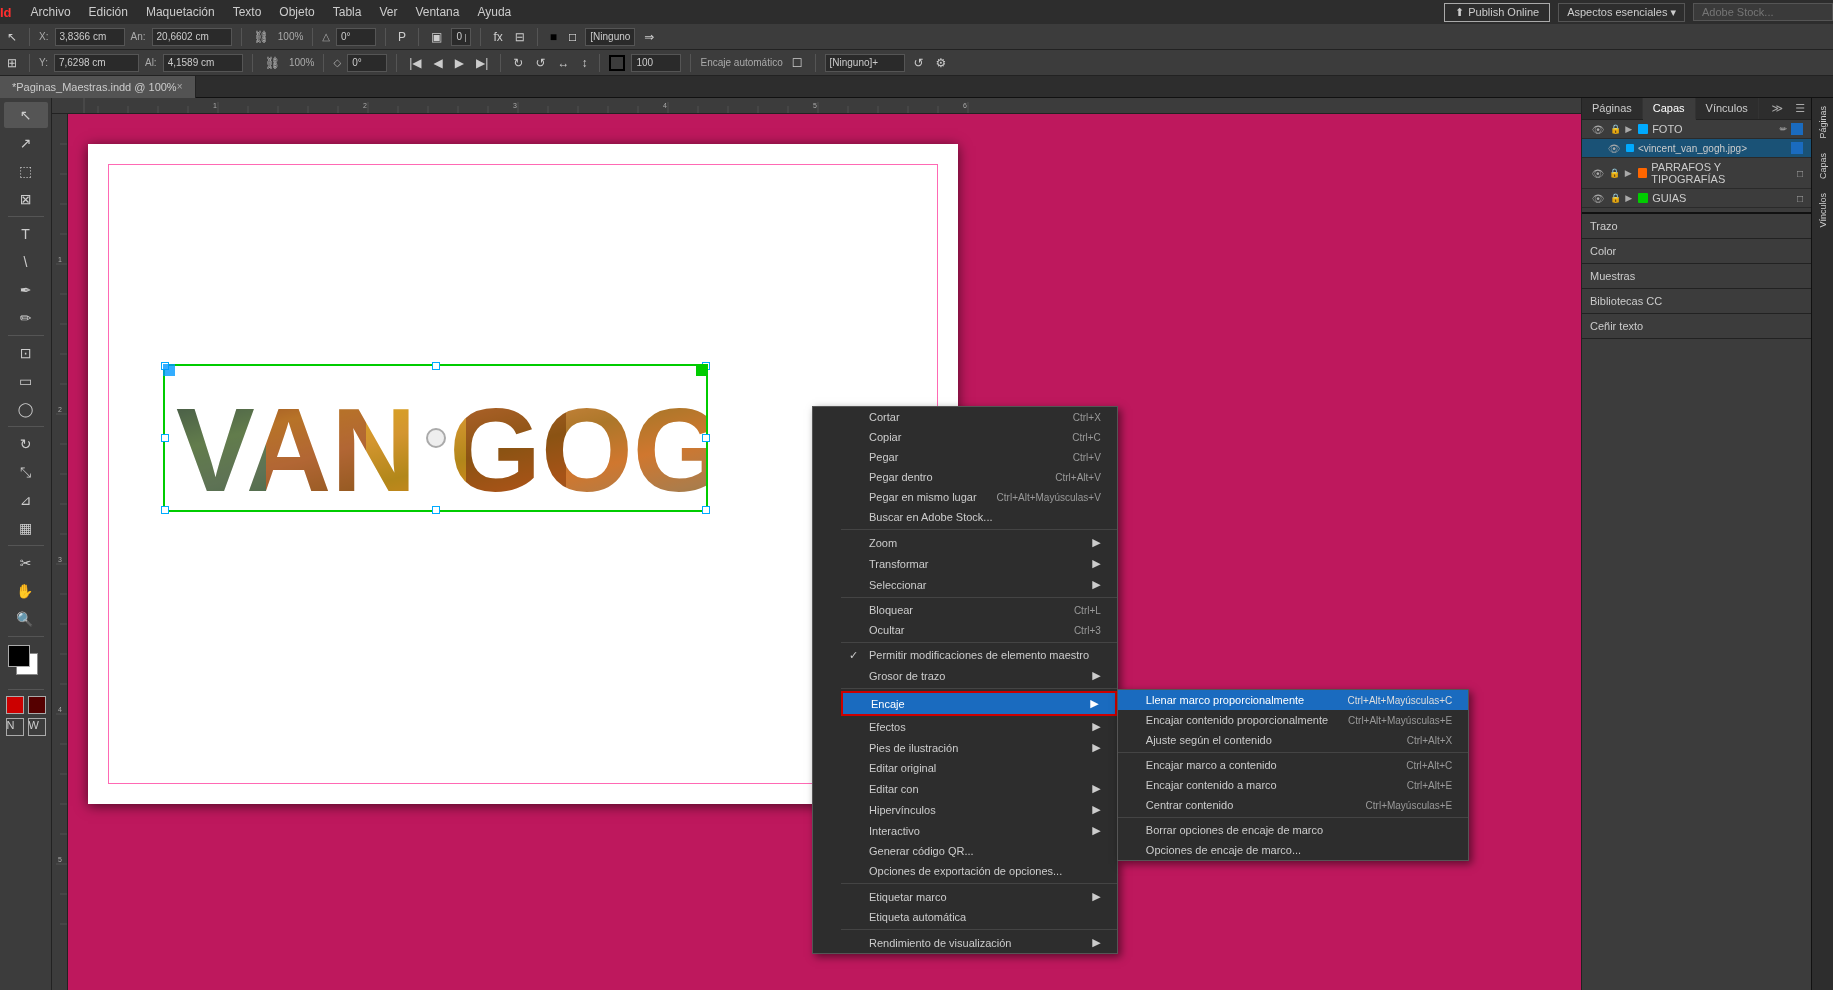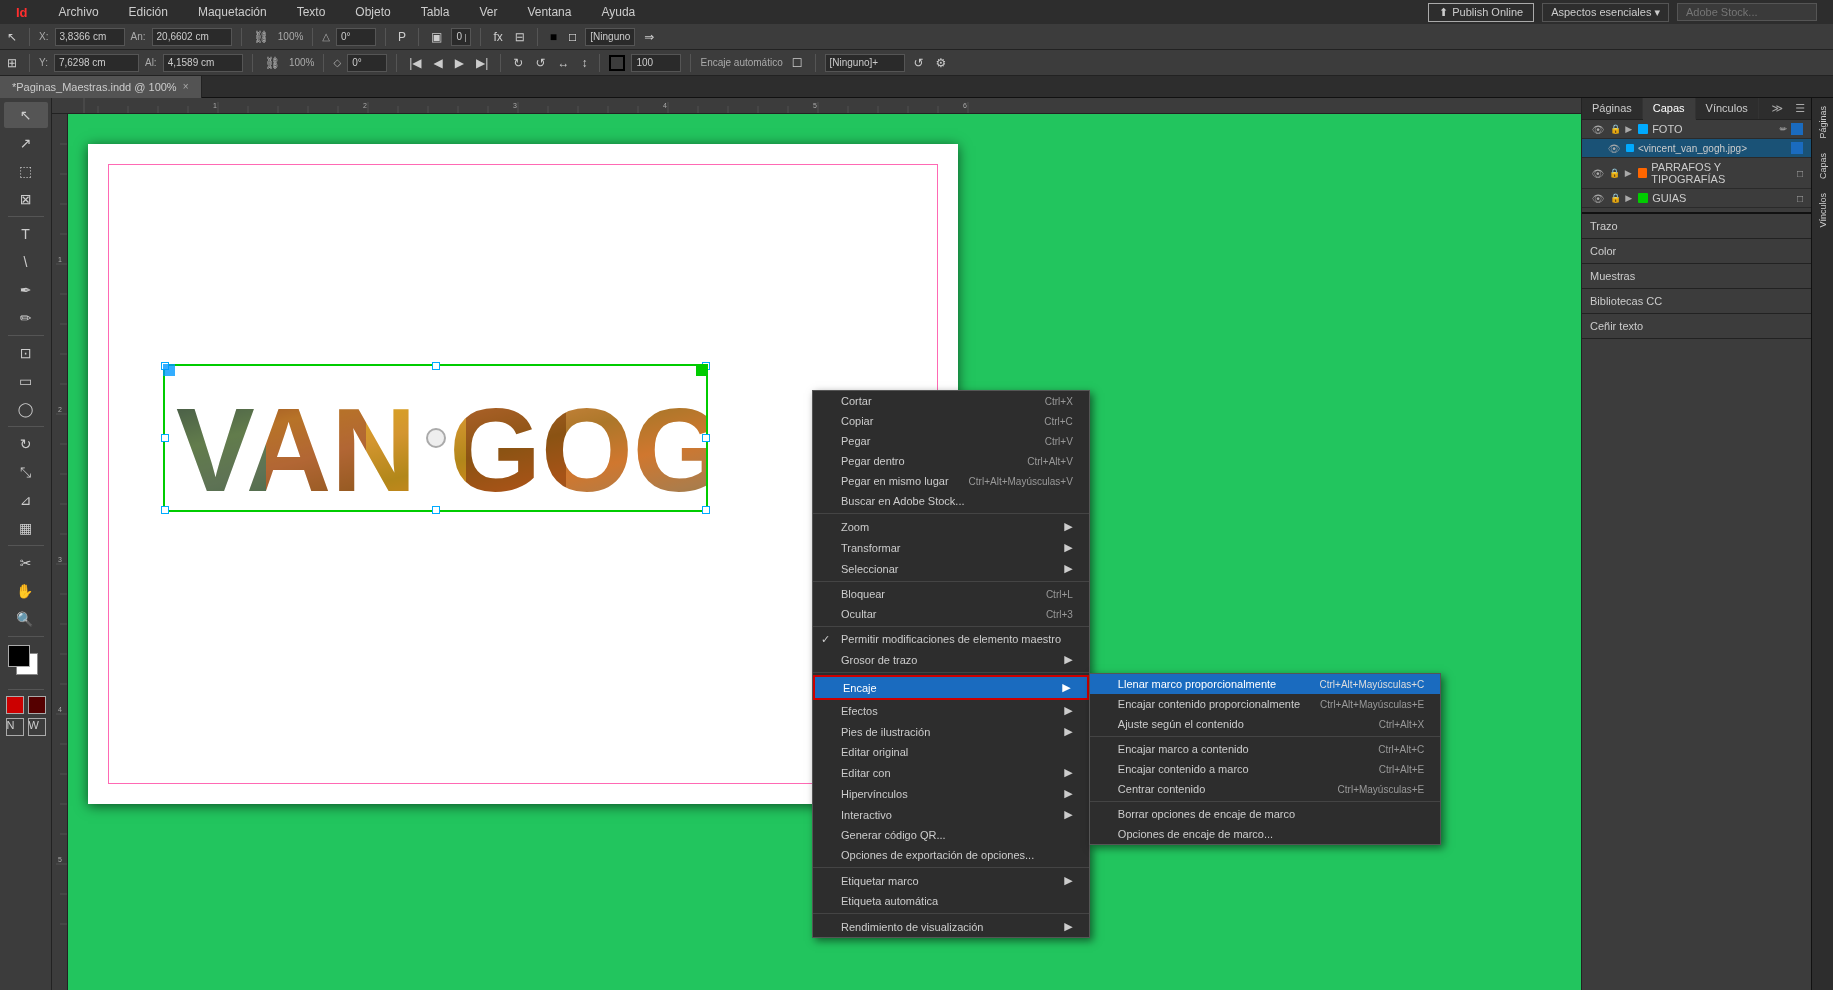--- a/index.html
+++ b/index.html
@@ -1,21 +1,21 @@
 <!DOCTYPE html>
 <html><head>
   <meta charset="utf-8">
   <style>
     * { box-sizing: border-box; margin: 0; padding: 0; }
     body { font-family: 'Segoe UI', Arial, sans-serif; font-size: 11px; background: #535353; color: #ccc; overflow: hidden; width: 1833px; height: 990px; }
 
     
     .menu-bar {
       display: flex; align-items: center; height: 24px;
-      background: #2d2d2d; padding: 0 16px; gap: 16px;
+      background: #2d2d2d; padding: 0 0; gap: 4px;
     }
     .menu-bar-logo { color: #ff2e2e; font-weight: bold; font-size: 13px; margin-right: 8px; }
     .menu-item { color: #ccc; padding: 2px 7px; cursor: pointer; font-size: 12px; }
     .menu-bar-right { margin-left: auto; display: flex; align-items: center; gap: 8px; }
     .publish-btn {
       background: transparent; border: 1px solid #aaa; color: #ccc;
       padding: 2px 10px; font-size: 11px; cursor: pointer; display: flex; align-items: center; gap: 4px;
     }
     .workspace-dropdown {
       background: #2d2d2d; border: 1px solid #555; color: #ccc;
@@ -44,21 +44,21 @@
     .tb-icon { color: #ccc; font-size: 12px; cursor: pointer; padding: 0 3px; }
 
     
     .tab-bar {
       display: flex; align-items: center; height: 22px;
       background: #2d2d2d; border-bottom: 1px solid #111;
     }
     .tab-item {
       display: flex; align-items: center; padding: 0 12px; height: 22px;
       background: #4a4a4a; color: #ccc; font-size: 11px; border-right: 1px solid #222;
-      cursor: pointer; gap: 6px;
+      cursor: pointer; 
     }
     .tab-item.active { background: #535353; }
     .tab-close { color: #aaa; font-size: 10px; }
 
     
     .main-area {
       display: flex; height: calc(990px - 24px - 26px - 26px - 22px);
     }
 
     
@@ -70,21 +70,21 @@
     .tool-btn {
       width: 44px; height: 26px; display: flex; align-items: center; justify-content: center;
       color: #ccc; font-size: 14px; cursor: pointer; border-radius: 2px;
     }
     .tool-btn.active { background: #555; }
     .tool-sep { width: 36px; height: 1px; background: #555; margin: 2px 0; }
     .color-wrap { position: relative; width: 36px; height: 36px; margin: 4px 0; }
 
     
     .canvas-area {
-      flex: 1; background: #22c55e; position: relative; overflow: hidden;
+      flex: 1; background: #be185d; position: relative; overflow: hidden;
     }
     .ruler-h {
       height: 16px; background: #3c3c3c; border-bottom: 1px solid #222;
       display: flex; align-items: center; padding-left: 16px; position: relative;
     }
     
     .sel-handle {
       position: absolute; width: 8px; height: 8px;
       background: white; border: 1px solid #00aaff;
     }
@@ -97,24 +97,25 @@
     .sel-handle.bm { bottom: -4px; left: calc(50% - 4px); }
     .sel-handle.br { bottom: -4px; right: -4px; }
     
     .page-border-sel {
       position: absolute; top: 20px; left: 20px; right: 20px; bottom: 20px;
       border: 1px solid #ff69b4; pointer-events: none;
     }
 
     
     .context-menu {
-      position: absolute; top: 292px; left: 760px;
+      position: absolute; top: 308px; left: 760px;
       background: #2d2d2d; border: 1px solid #555;
       min-width: 200px; box-shadow: 3px 3px 8px rgba(0,0,0,0.5);
       z-index: 1000;
+      padding-left: 28px;
     }
     .ctx-item {
       display: flex; align-items: center; padding: 4px 16px 4px 28px;
       color: #ccc; cursor: pointer; font-size: 11px; position: relative;
       justify-content: space-between; white-space: nowrap;
     }
     .ctx-item .shortcut { color: #999; font-size: 10px; margin-left: 20px; }
     .ctx-sep { height: 1px; background: #444; margin: 2px 0; }
     .ctx-arrow { margin-left: 8px; }
     .ctx-check { position: absolute; left: 8px; }

